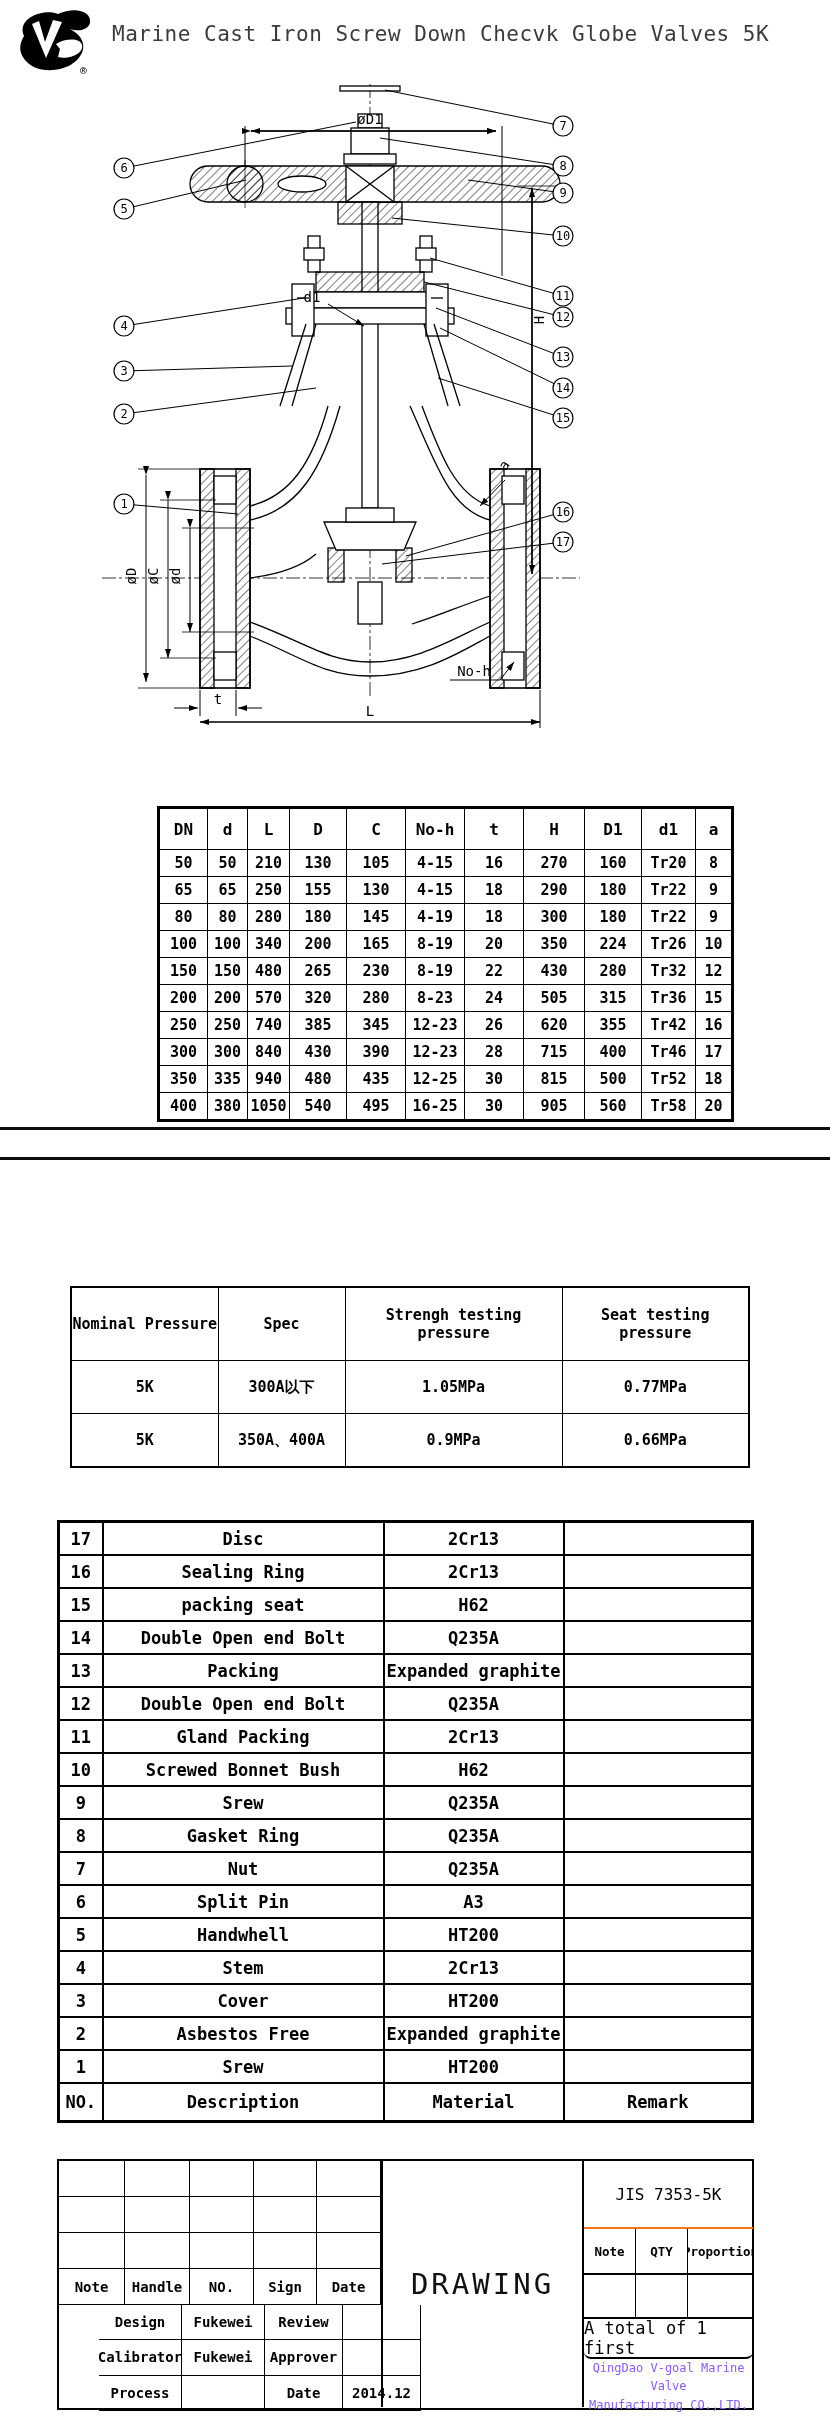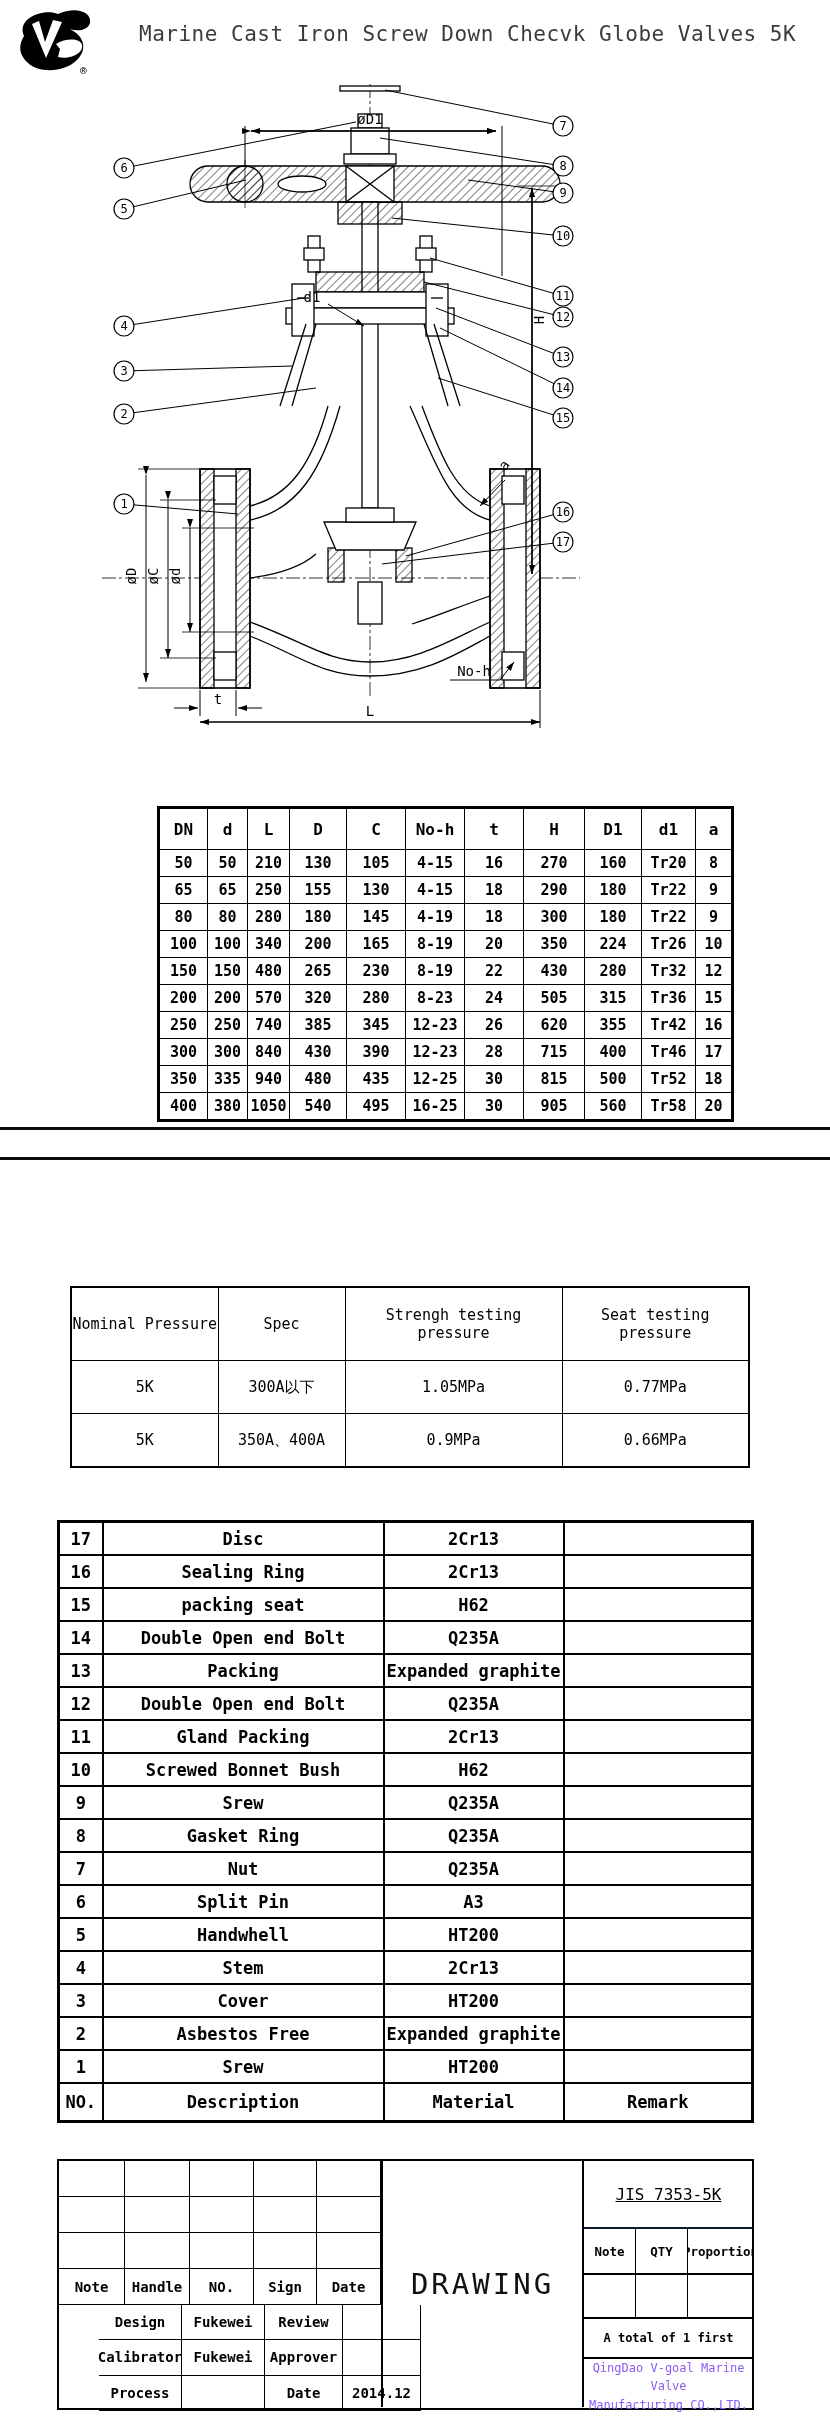--- a/index.html
+++ b/index.html
@@ -1,62 +1,62 @@
 <!DOCTYPE html>
 <html><head>
 <meta charset="utf-8">
 <style>
   html,body{margin:0;padding:0;background:#fff;}
   .page{position:relative;width:830px;height:2430px;background:#fff;overflow:hidden;
         font-family:"DejaVu Sans Mono","Liberation Mono",monospace;color:#000;}
   
   #page-title{position:absolute;left:112px;top:22px;font-size:21px;color:#3b3b3b;
-      letter-spacing:.5px;white-space:nowrap;font-weight:normal;margin-left:27px;}
+      letter-spacing:.5px;white-space:nowrap;font-weight:normal;}
   #logo{position:absolute;left:10px;top:4px;}
   
   #valve-drawing{position:absolute;left:40px;top:76px;}
   
   table{border-collapse:collapse;table-layout:fixed;}
   .dimtab{position:absolute;left:157px;top:806px;width:577px;border:3px solid #000;}
   .dimtab th,.dimtab td{border:1.5px solid #000;text-align:center;padding:0;font-weight:bold;overflow:hidden;}
   .dimtab th{height:40px;font-size:16px;}
   .dimtab td{height:26px;font-size:15px;}
   
   .sep{position:absolute;left:0;width:830px;height:3px;background:#0d0d0d;}
   
   #spec-heading{position:absolute;left:0;top:1226px;width:830px;text-align:center;
       font-size:21px;font-weight:bold;letter-spacing:1px;}
   .spec{position:absolute;left:70px;top:1286px;width:680px;border:2.5px solid #000;}
-  .spec th,.spec td{border:1.5px solid #000;text-align:center;font-weight:normal;padding:0;}
+  .spec th,.spec td{border:1.5px solid #000;text-align:center;font-weight:bold;padding:0;}
   .spec th{height:72px;font-size:15px;}
   .spec td{height:52px;font-size:15px;}
   
   .parts{position:absolute;left:57px;top:1520px;width:697px;border:3px solid #000;}
   .parts td,.parts th{border:2px solid #000;text-align:center;font-weight:bold;
       font-size:17px;padding:0;height:31px;overflow:hidden;}
   .parts th{height:36px;}
   
   .tb{position:absolute;left:57px;top:2159px;width:697px;height:251px;border:2.5px solid #000;box-sizing:border-box;}
   .tb .cell{border-right:1.5px solid #000;border-bottom:1.5px solid #000;box-sizing:border-box;
       display:flex;align-items:center;justify-content:center;font-size:14px;font-weight:bold;overflow:hidden;}
   .tbA{position:absolute;left:0;top:0;width:322px;height:144px;display:grid;
       grid-template-columns:66px 65px 64px 63px 1fr;grid-auto-rows:36px;}
   .tbB{position:absolute;left:0;top:144px;width:322px;height:106px;display:grid;
       grid-template-columns:83px 83px 78px 1fr;grid-auto-rows:35.3px;padding-left:40px;}
   .tbDraw{position:absolute;left:322px;top:0;width:203px;height:246px;border-left:2px solid #000;
       border-right:2px solid #000;box-sizing:border-box;display:flex;align-items:center;
       justify-content:center;font-size:29px;letter-spacing:3px;font-weight:normal;color:#111;}
   .tbR{position:absolute;left:525px;top:0;width:169px;height:246px;}
-  .tbJis{height:66px;border-bottom:2px solid #0f172a;display:flex;align-items:center;justify-content:center;font-size:16px;text-decoration:underline;}
+  .tbJis{height:66px;border-bottom:2px solid #f97316;display:flex;align-items:center;justify-content:center;font-size:16px;}
   .tbRH{height:44px;border-bottom:2px solid #000;display:grid;grid-template-columns:52px 52px 1fr;}
   .tbRH .cell{font-size:12.5px;border-bottom:none;}
   .tbRE{height:42px;border-bottom:2px solid #000;display:grid;grid-template-columns:52px 52px 1fr;}
   .tbRE .cell{border-bottom:none;}
   .tbTotal{height:38px;border-bottom:2px solid #000;display:flex;align-items:center;
-      justify-content:center;font-size:12px;font-weight:bold;}
+      justify-content:center;font-size:17px;font-weight:normal;border-radius:7px;}
   .tbCo{height:55px;display:flex;flex-direction:column;align-items:center;justify-content:center;
       font-size:12px;line-height:1.55;color:#8b5cf6;text-align:center;}
   .noR{border-right:none !important;}
 </style>
 </head>
 <body>
 
 <div class="page">
 
   <svg id="logo" width="88" height="74" viewBox="0 0 88 74">

